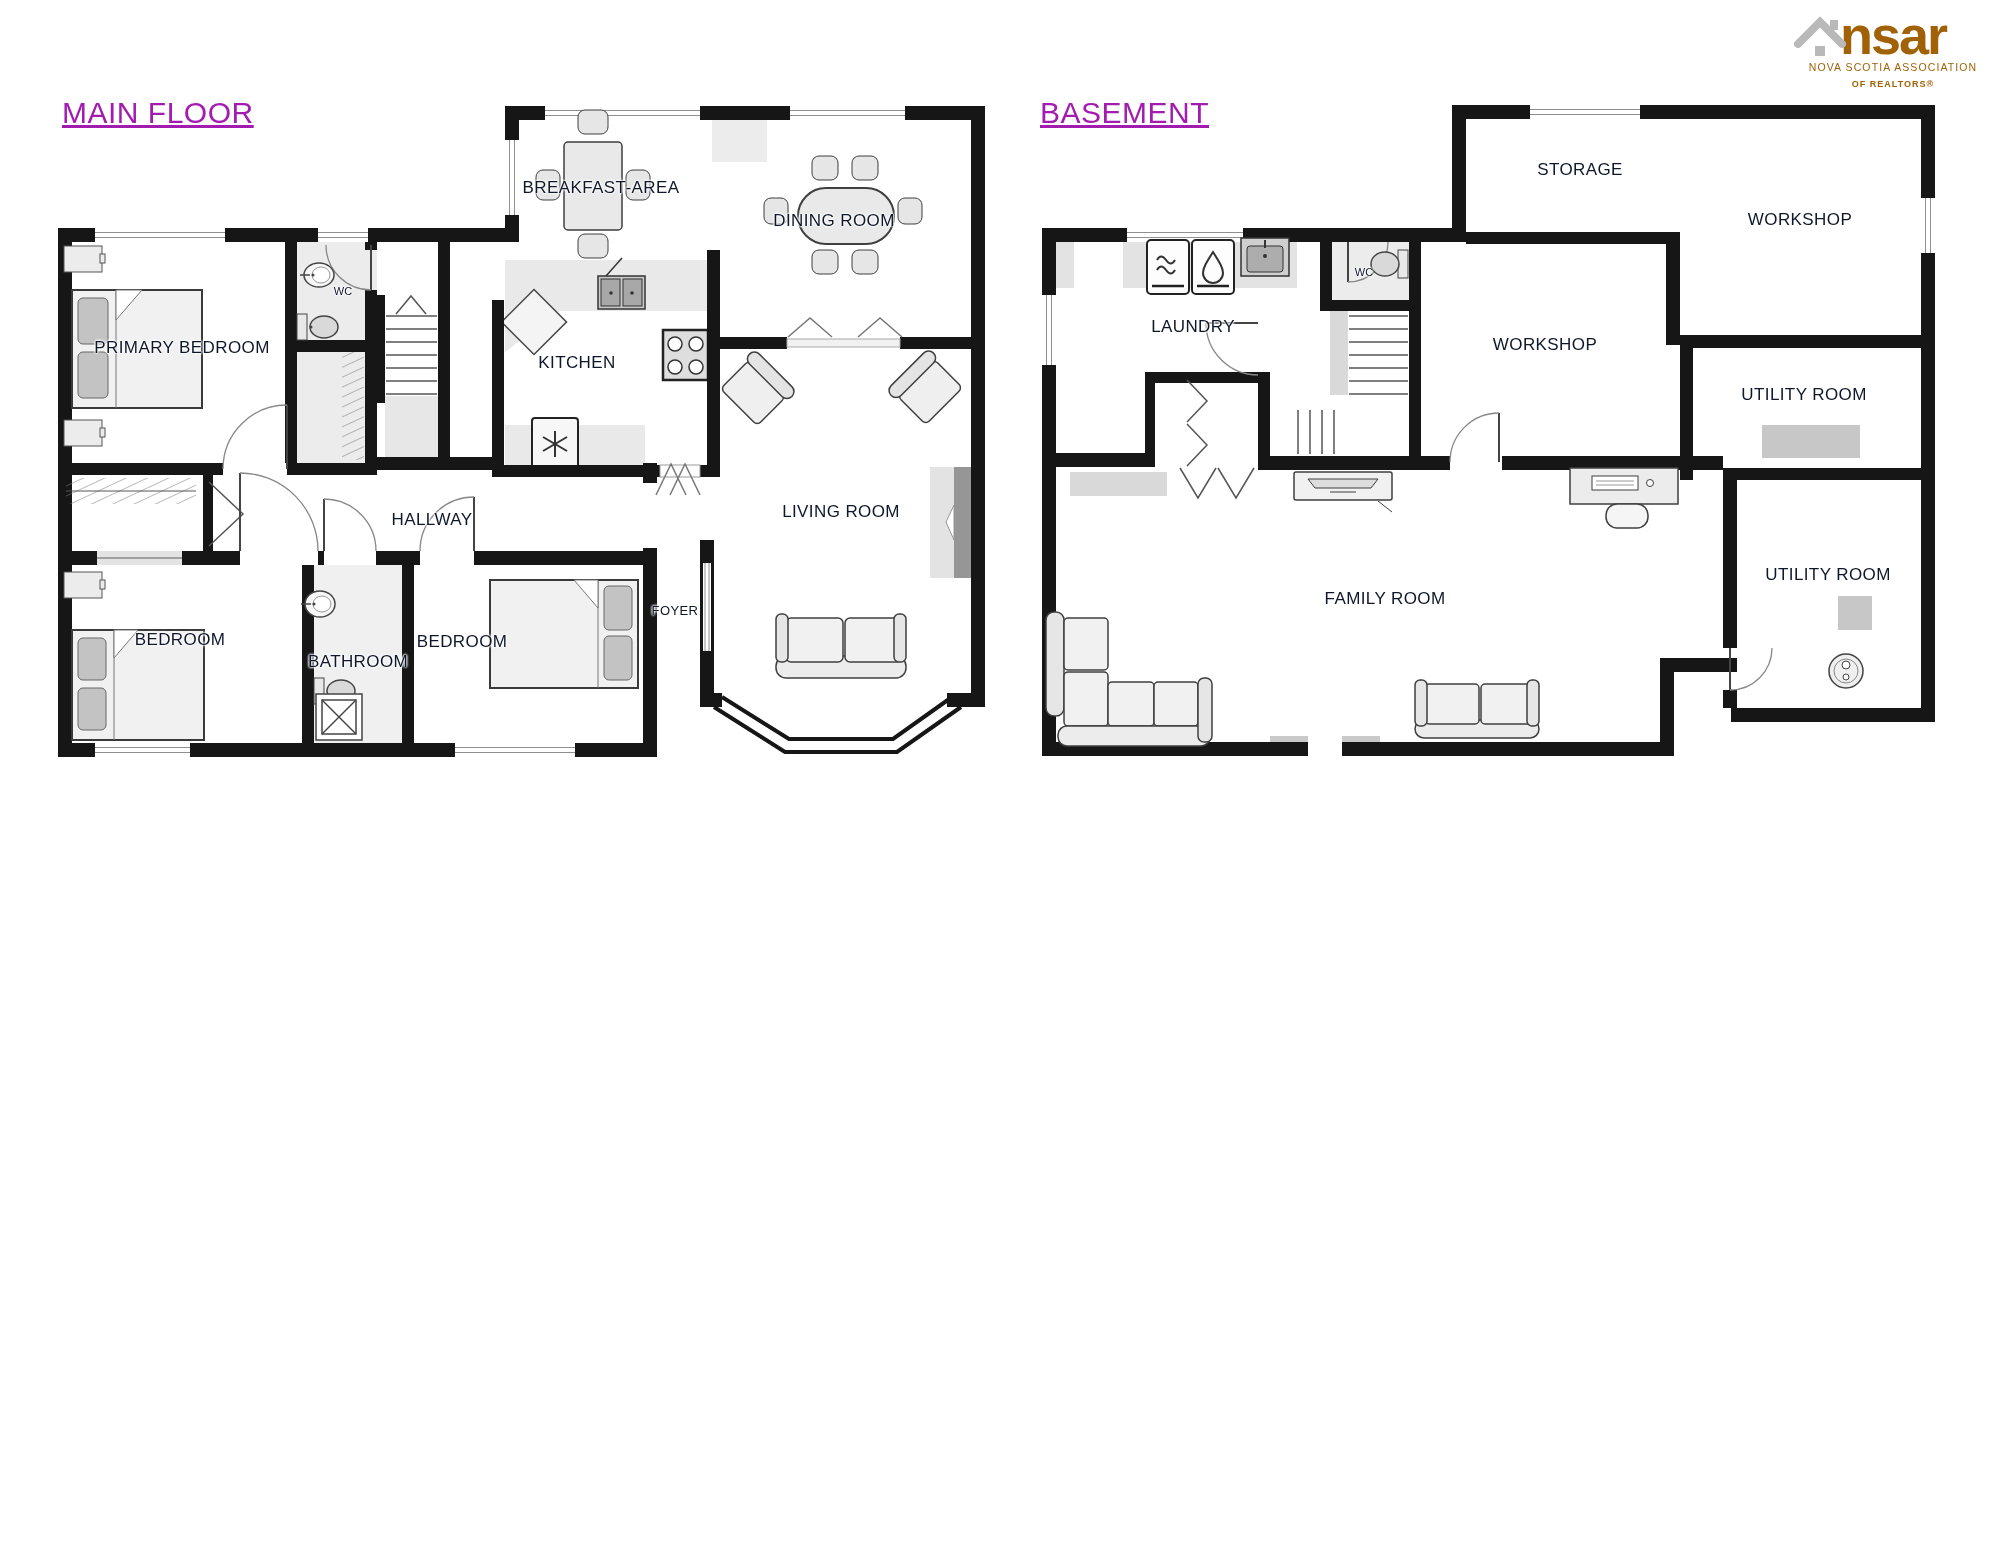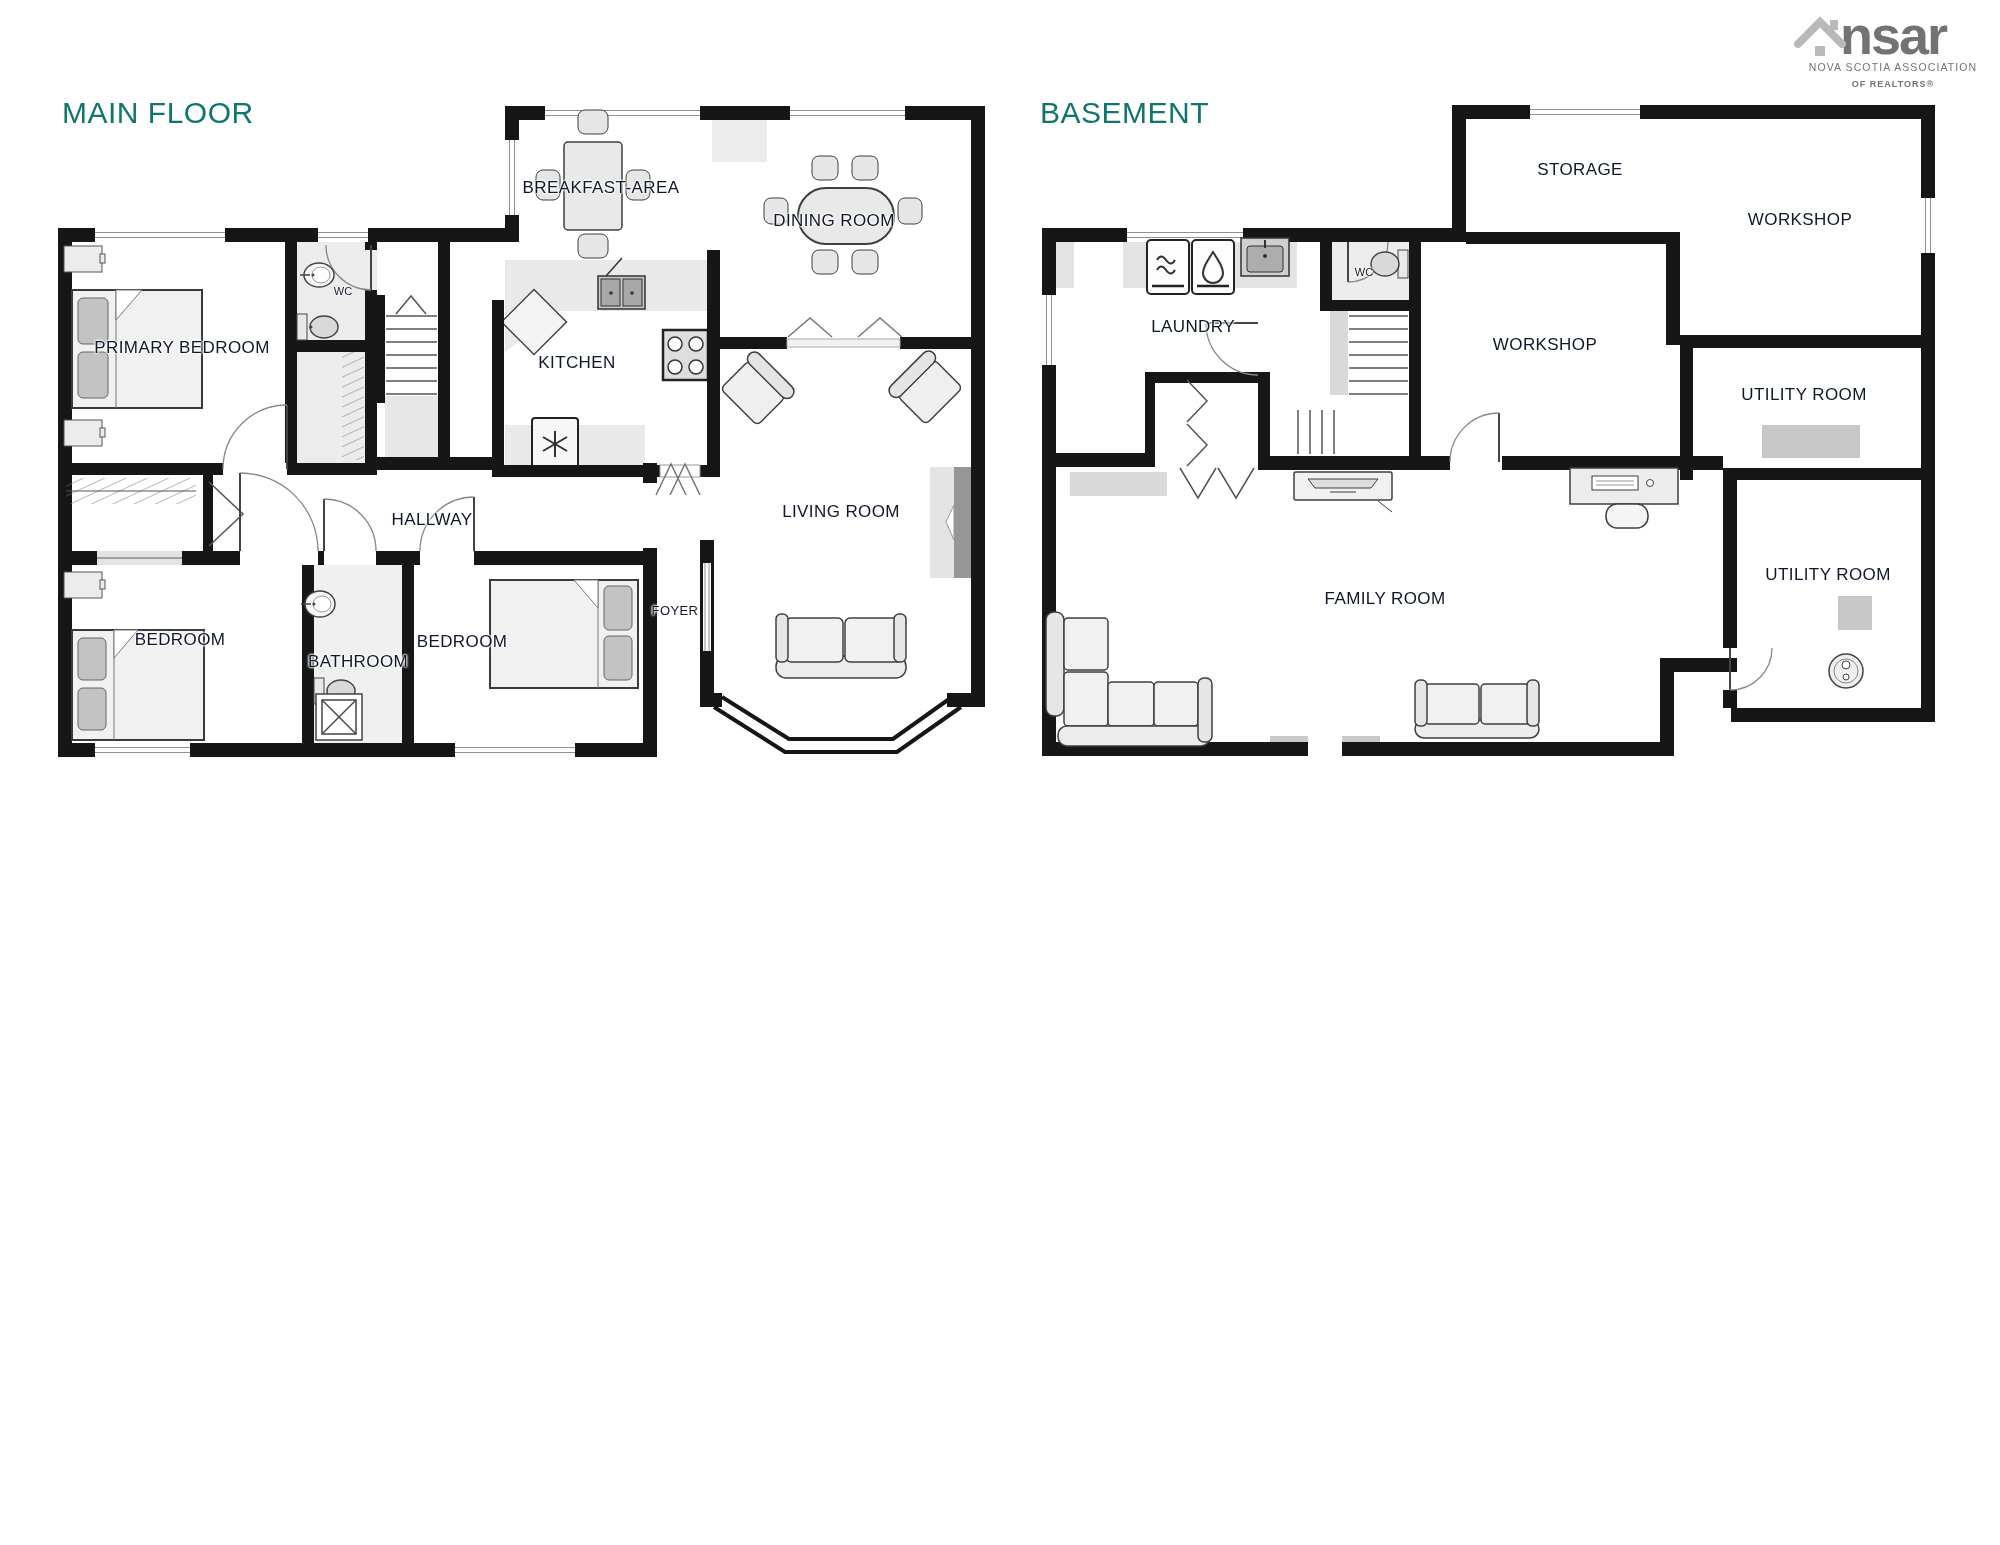--- a/index.html
+++ b/index.html
@@ -1,25 +1,25 @@
 <!DOCTYPE html>
 <html><head>
 <meta charset="utf-8">
 <style>
   html,body{margin:0;padding:0;background:#fff;}
   .page{position:relative;width:2000px;height:1545px;background:#fff;overflow:hidden;
         font-family:"Liberation Sans",sans-serif;}
   svg{position:absolute;left:0;top:0;}
-  .title{position:absolute;font-size:30px;color:#0f766e;letter-spacing:.5px;white-space:nowrap;}
+  .title{position:absolute;font-size:30px;color:#a21caf;letter-spacing:.5px;white-space:nowrap;text-decoration:underline;}
   .lbl{position:absolute;transform:translate(-50%,-50%);font-size:17px;color:#0f172a;
        letter-spacing:.4px;white-space:nowrap;
        text-shadow:0 0 2px #fff,0 0 2px #fff,0 0 3px #fff,0 0 3px #fff;}
   .lbl.small{font-size:11px;letter-spacing:.2px;}
   .lbl.mid{font-size:13px;}
-  .logo{position:absolute;right:12px;top:14px;width:190px;text-align:center;color:#737373;}
+  .logo{position:absolute;right:12px;top:14px;width:190px;text-align:center;color:#a16207;}
   .logo-word{display:flex;align-items:flex-end;justify-content:center;
              font-size:54px;font-weight:bold;line-height:.8;letter-spacing:-2px;}
   .logo-word .roof{margin:0 -2px 2px -4px;}
   .logo-line1{font-size:10.5px;letter-spacing:1.1px;margin-top:4px;}
   .logo-line2{font-size:9px;font-weight:bold;letter-spacing:1px;margin-top:6px;}
 </style>
 </head>
 <body>
 
 <div class="page">

